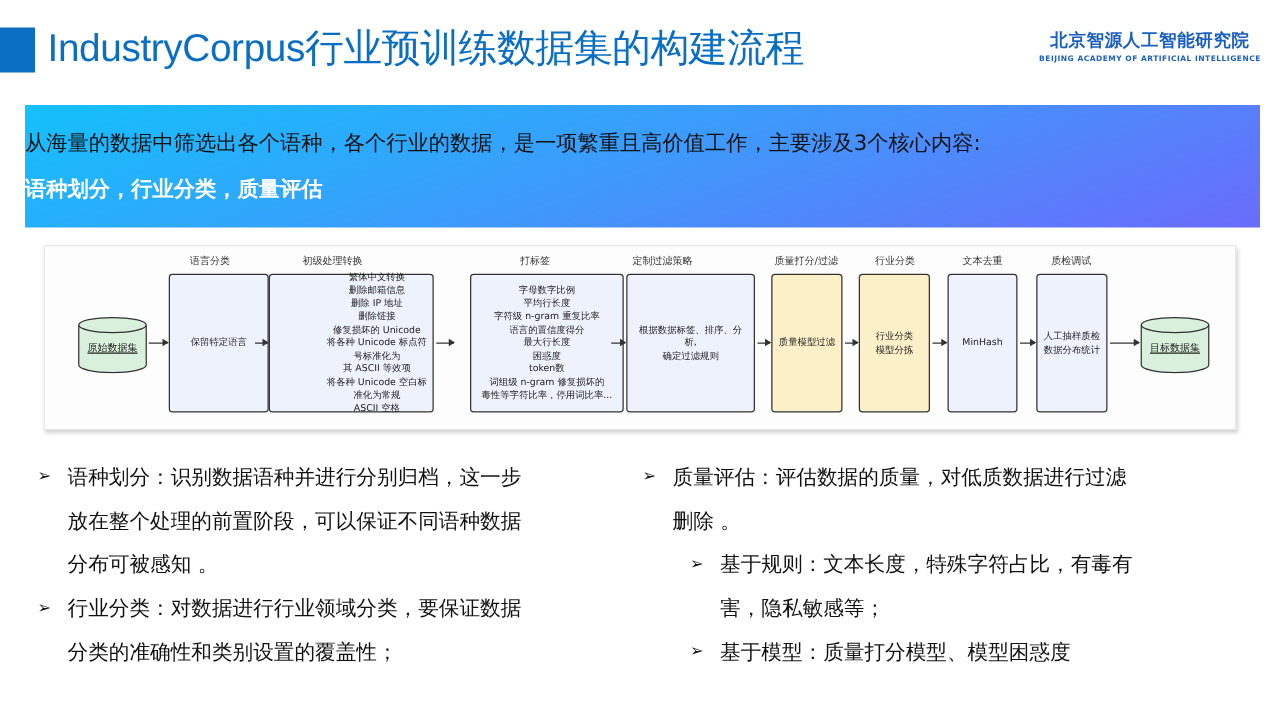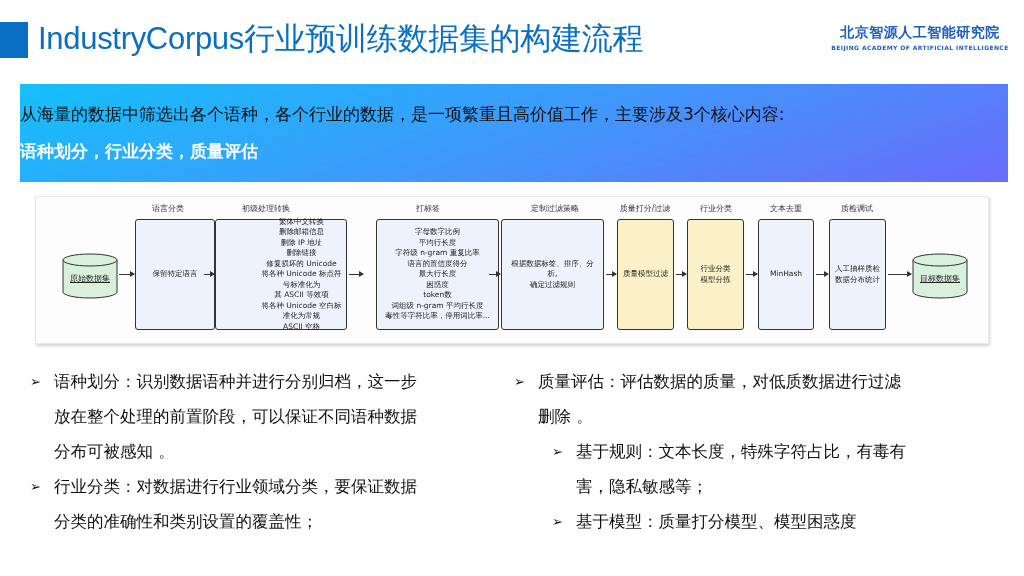--- a/index.html
+++ b/index.html
@@ -90,26 +90,26 @@
 
   <div class="step-label" style="left:392px;top:6px;">打标签</div>
   <div class="box blue" style="left:328px;top:22px;width:123px;height:111px;margin-left:12px;">
     <div>字母数字比例</div>
     <div>平均行长度</div>
     <div>字符级 n-gram 重复比率</div>
     <div>语言的置信度得分</div>
     <div>最大行长度</div>
     <div>困惑度</div>
     <div>token数</div>
-    <div>词组级 n-gram 平均行长度</div>
+    <div>词组级 n-gram 修复损坏的</div>
     <div>毒性等字符比率，停用词比率...</div>
   </div>
   <div class="arrow" style="left:453px;top:77px;width:11px;"></div>
 
-  <div class="step-label" style="left:519px;top:6px;">定制过滤策略</div>
+  <div class="step-label" style="left:494px;top:6px;">定制过滤策略</div>
   <div class="box blue" style="left:465px;top:22px;width:103px;height:111px;">
     <div>根据数据标签、排序、分</div>
     <div>析,</div>
     <div>确定过滤规则</div>
   </div>
   <div class="arrow" style="left:570px;top:77px;width:10px;"></div>
 
   <div class="step-label" style="left:609px;top:6px;">质量打分/过滤</div>
   <div class="box yellow" style="left:581px;top:22px;width:57px;height:111px;">
     <div>质量模型过滤</div>

